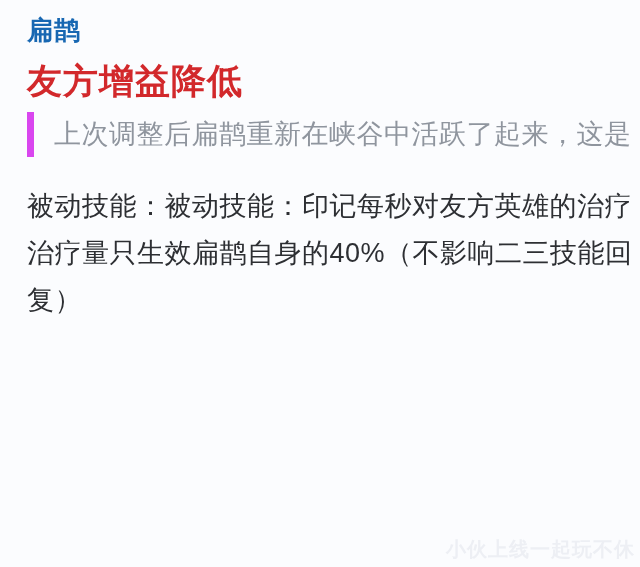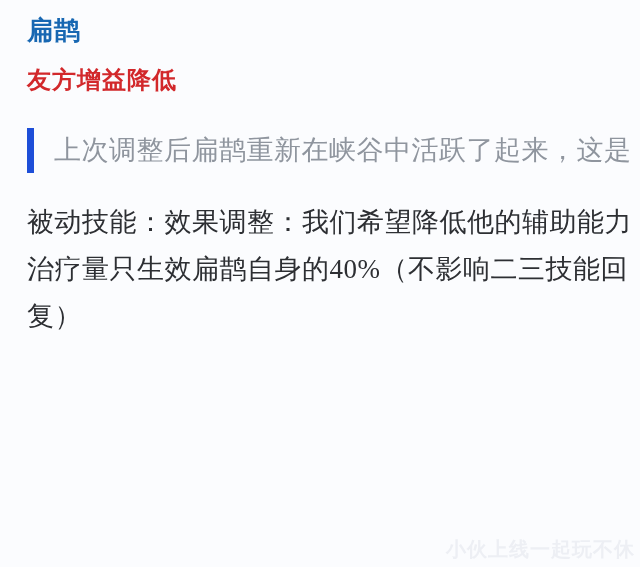--- a/index.html
+++ b/index.html
@@ -6,40 +6,39 @@
   body {
     width: 640px;
     height: 567px;
     background: #fbfcfe;
     font-family: "Liberation Sans", sans-serif;
     position: relative;
     overflow: hidden;
   }
   .content {
     padding: 15px 36px 0 27px;
-    font-family: Liberation Serif, serif;
   }
   .hero-title {
     font-size: 26px;
     font-weight: bold;
     color: #1767b2;
     line-height: 31px;
     letter-spacing: 1px;
   }
   .change-subtitle {
     margin-top: 18px;
-    font-size: 24px;
+    font-size: 35px;
     font-weight: bold;
     color: #d2282b;
     line-height: 33px;
     letter-spacing: 1px;
   }
   .designer-quote {
-    margin-top: 31px;
-    border-left: 7px solid #1d4ed8;
+    margin-top: 15px;
+    border-left: 7px solid #d946ef;
     padding-left: 20px;
     background: transparent;
   }
   .quote-line {
     font-size: 27px;
     line-height: 45px;
     color: #8f959e;
     letter-spacing: 0.5px;
     white-space: nowrap;
   }
@@ -71,20 +70,20 @@
 
   <div class="hero-title">扁鹊</div>
 
   <div class="change-subtitle">友方增益降低</div>
 
   <div class="designer-quote">
     <div class="quote-line">上次调整后扁鹊重新在峡谷中活跃了起来，这是</div>
   </div>
 
   <div class="patch-paragraph">
-    <div class="patch-line">被动技能：效果调整：我们希望降低他的辅助能力</div>
+    <div class="patch-line">被动技能：被动技能：印记每秒对友方英雄的治疗</div>
     <div class="patch-line">治疗量只生效扁鹊自身的40%（不影响二三技能回</div>
     <div class="patch-line">复）</div>
   </div>
 
 </div>
 
 <div class="watermark">小伙上线一起玩不休</div>
 
 </body></html>

